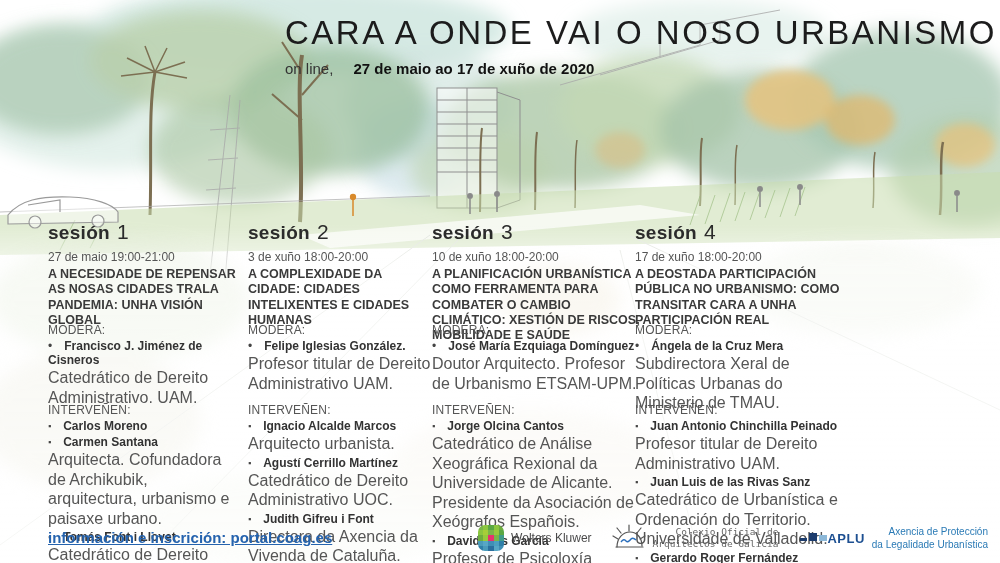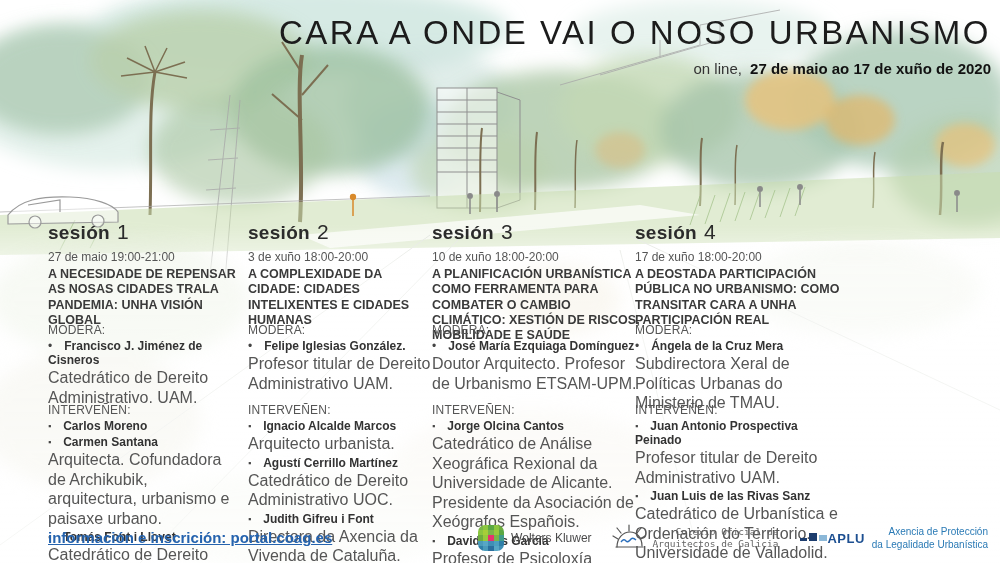--- a/index.html
+++ b/index.html
@@ -3,25 +3,25 @@
 <meta charset="utf-8">
 <style>
   * { margin:0; padding:0; box-sizing:border-box; }
   body { font-family:"Liberation Sans", sans-serif; background:#fff; }
   .page { position:relative; width:1000px; height:563px; overflow:hidden; background:#fff; }
 
   
   .bg { position:absolute; inset:0; }
 
   
-  .header { position:absolute; top:14px; right:9px; text-align:right; }
+  .header { position:absolute; top:14px; right:3px; text-align:left; }
   .title { font-size:33px; font-weight:300; letter-spacing:2.5px; color:#1c1c1c; white-space:nowrap; }
   .subtitle { margin-top:8px; font-size:15px; color:#222; }
   .subtitle .pre { font-weight:400; color:#333; }
-  .subtitle .dates { font-weight:700; color:#111; margin-left:4px; }
+  .subtitle .dates { font-weight:700; color:#111; margin-left:16px; }
 
   
   .col { position:absolute; top:220px; }
   .col1 { left:48px;  width:188px; }
   .col2 { left:248px; width:184px; }
   .col3 { left:432px; width:208px; }
   .col4 { left:635px; width:205px; }
 
   .s-head { height:30px; color:#2b2b2b; }
   .s-head .word { font-size:19px; font-weight:700; letter-spacing:.3px; }
@@ -306,21 +306,21 @@
     <div class="s-date">17 de xuño 18:00-20:00</div>
     <div class="s-topic">A DEOSTADA PARTICIPACIÓN PÚBLICA NO URBANISMO: COMO TRANSITAR CARA A UNHA PARTICIPACIÓN REAL</div>
     <div class="modera-block">
       <div class="sec-label">MODERA:</div>
       <div class="person-name">Ángela de la Cruz Mera</div>
       <div class="person-role">Subdirectora Xeral de Políticas Urbanas do Ministerio de TMAU.</div>
     </div>
     <div class="interv-block">
       <div class="sec-label">INTERVEÑEN:</div>
       <div class="speaker">
-        <div class="person-name">Juan Antonio Prospectiva Peinado</div>
+        <div class="person-name">Juan Antonio Chinchilla Peinado</div>
         <div class="person-role">Profesor titular de Dereito Administrativo UAM.</div>
       </div>
       <div class="speaker">
         <div class="person-name">Juan Luis de las Rivas Sanz</div>
         <div class="person-role">Catedrático de Urbanística e Ordenación do Territorio. Universidade de Valladolid.</div>
       </div>
       <div class="speaker">
         <div class="person-name">Gerardo Roger Fernández</div>
         <div class="person-role">Arquitecto urbanista.</div>
       </div>

